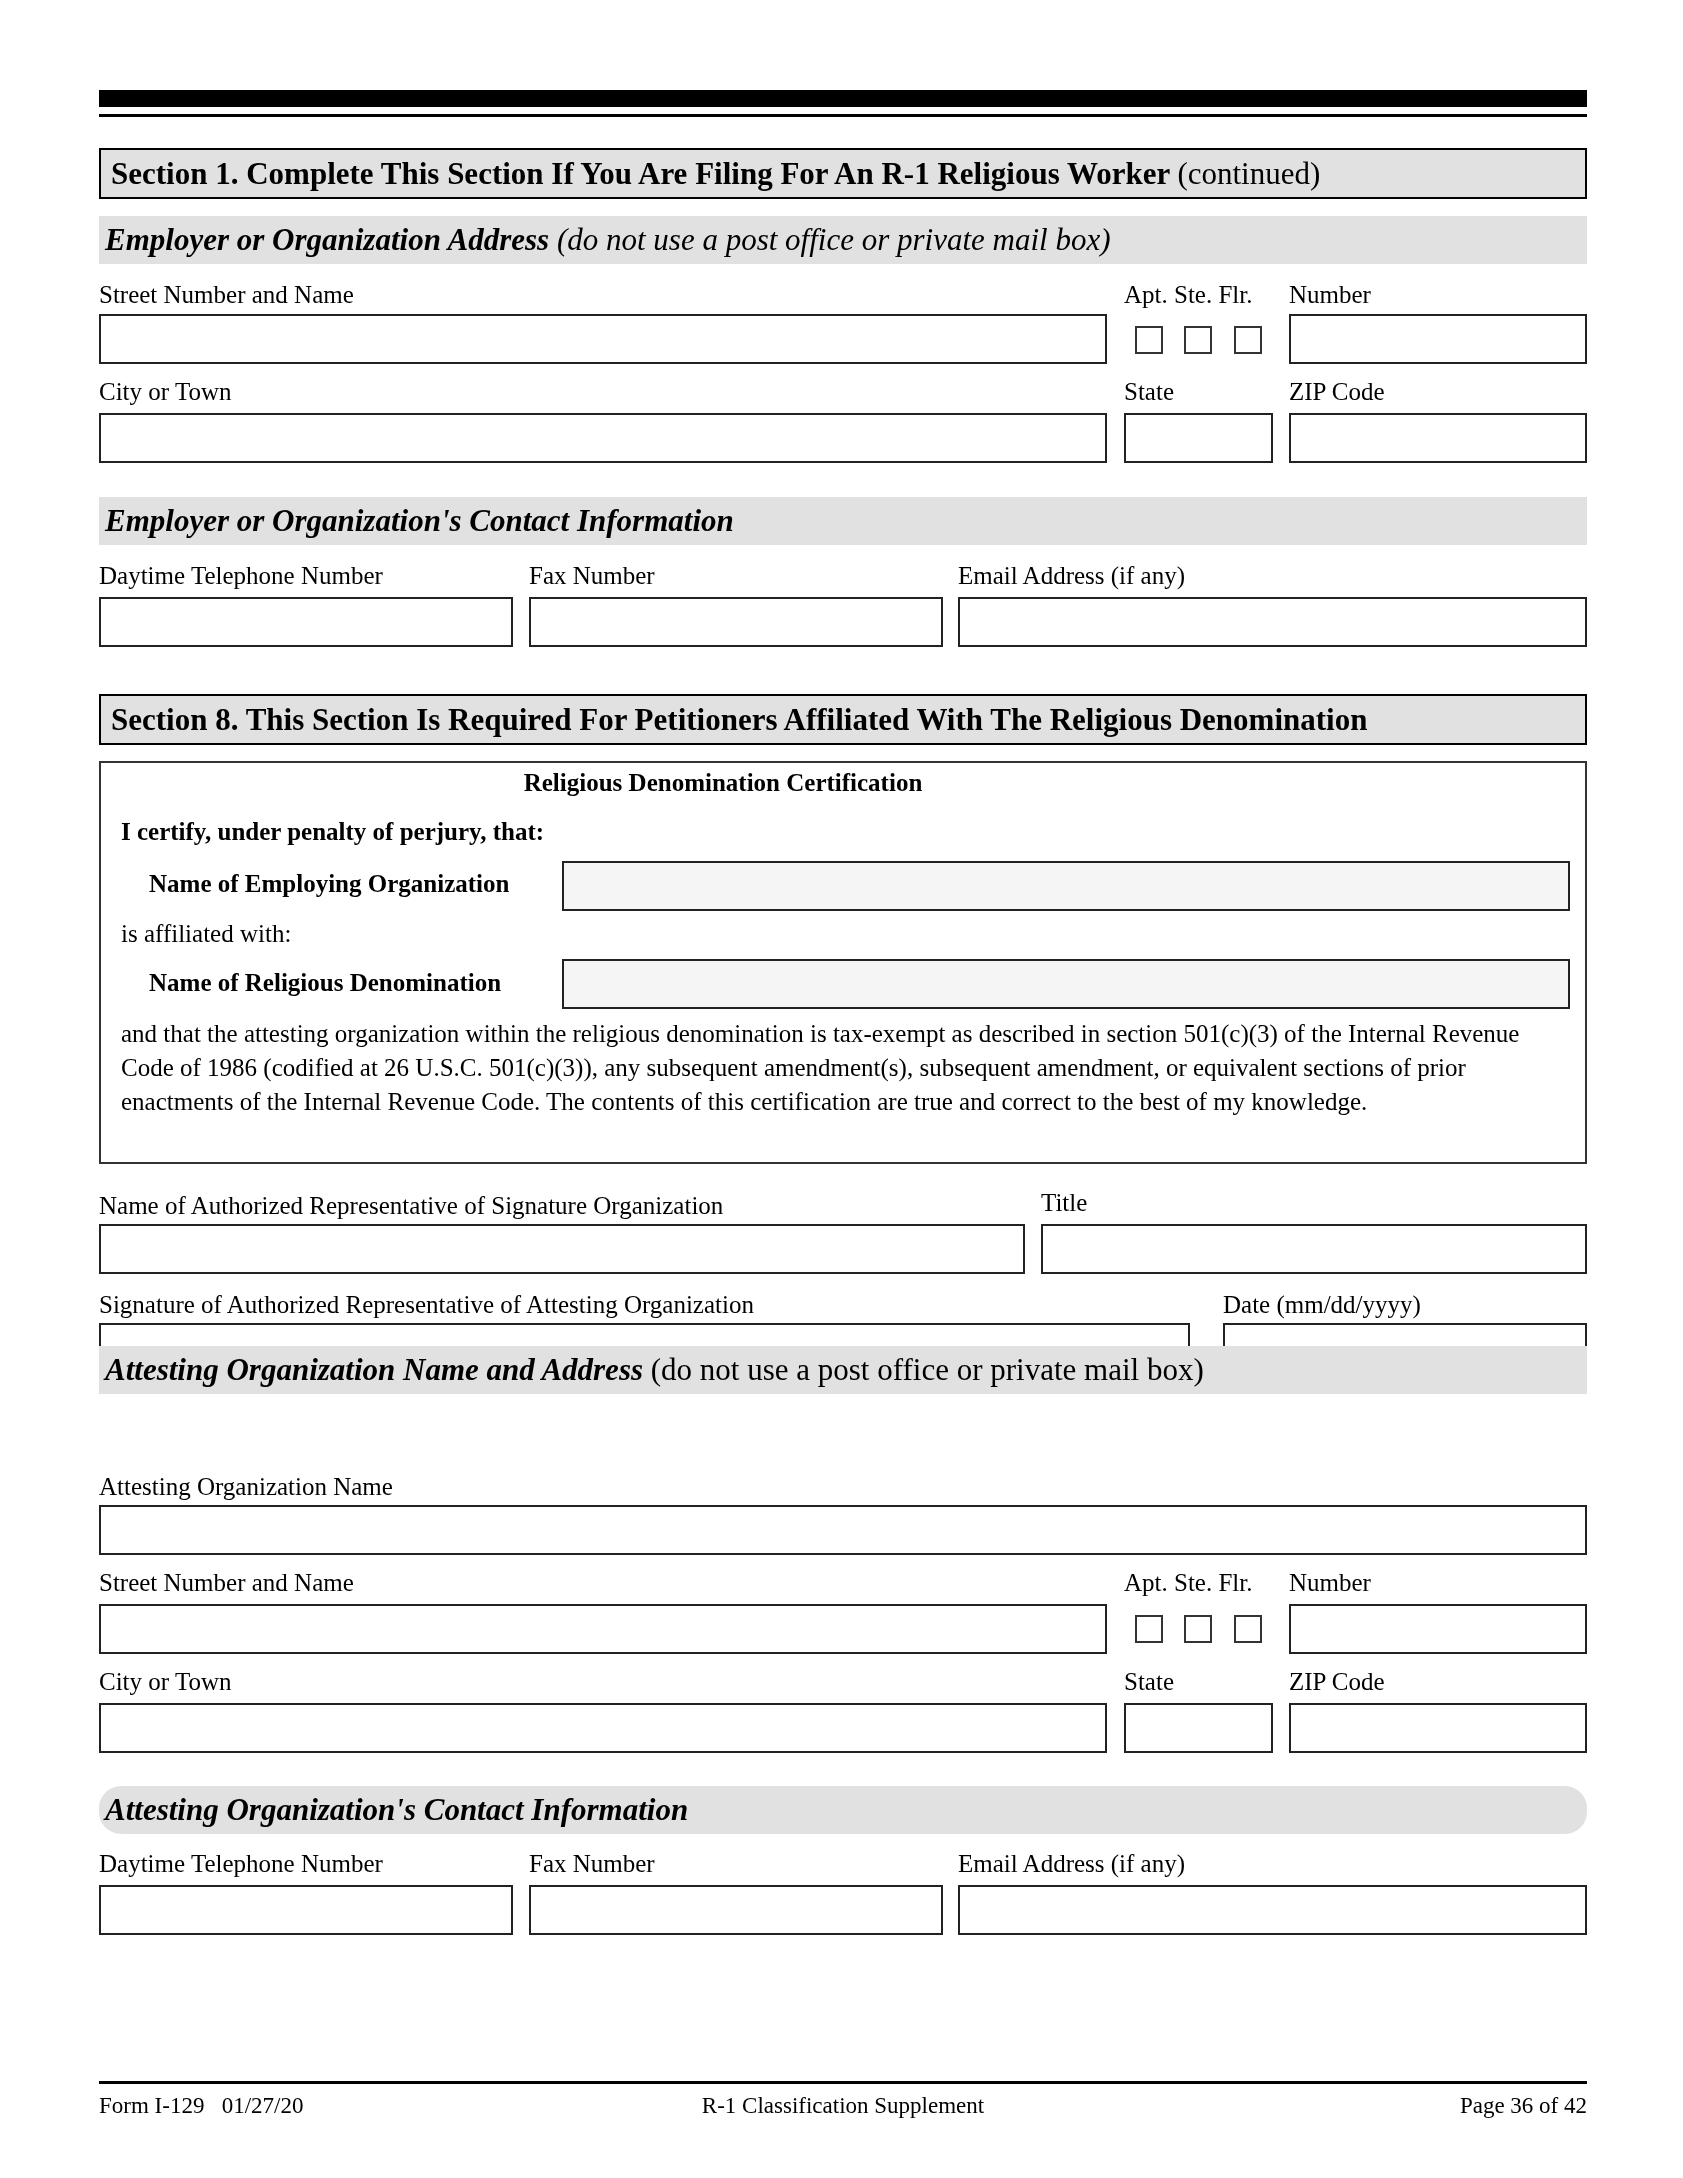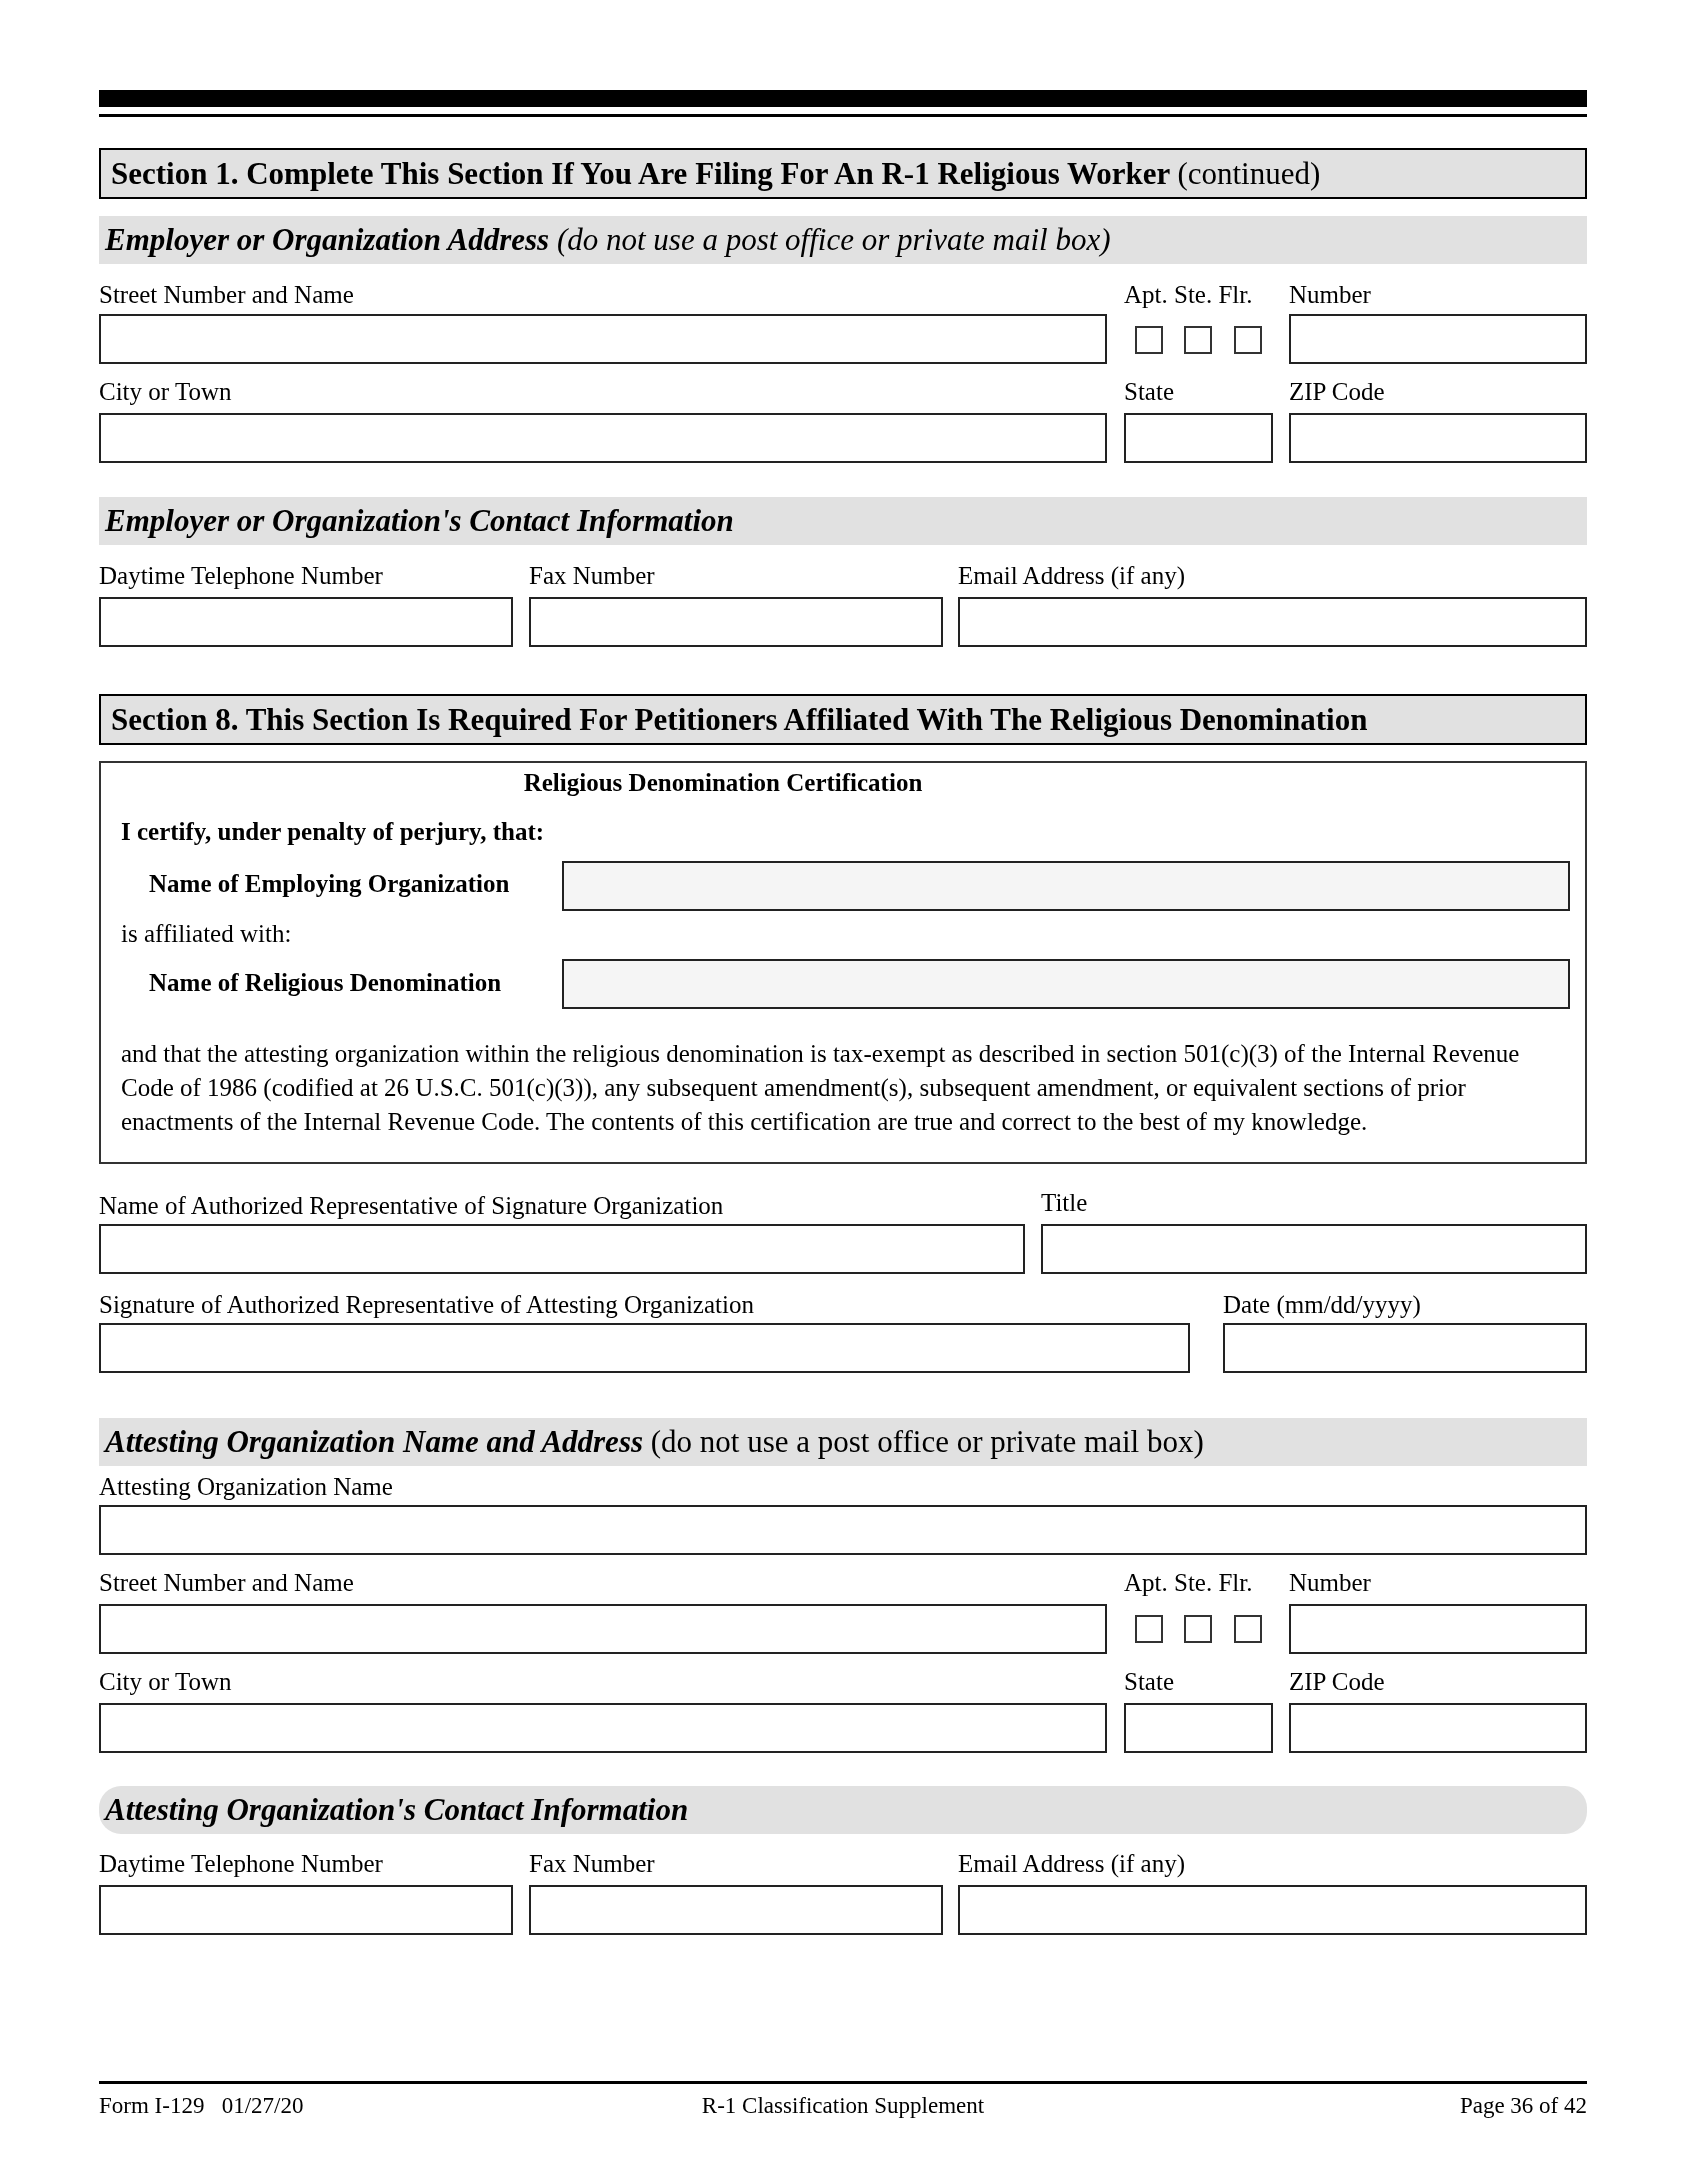--- a/index.html
+++ b/index.html
@@ -14,21 +14,21 @@
   .subhead { left:99px; width:1488px; height:48px; background:#e1e1e1; font-size:31px;
              font-style:italic; font-weight:bold; line-height:48px; padding-left:6px; box-sizing:border-box; }
   .subhead .normal { font-weight:normal; }
   .subhead .upright { font-weight:normal; font-style:normal; }
   .label { font-size:25px; line-height:28px; white-space:nowrap; }
   .input { border:2px solid #222; box-sizing:border-box; background:#fff; height:50px; }
   .input.shaded { background:#f5f5f5; }
   .chk { width:28px; height:28px; border:2px solid #333; box-sizing:border-box; background:#fff; }
   .certbox { left:99px; top:761px; width:1488px; height:403px; border:2px solid #333; box-sizing:border-box; }
   .bold { font-weight:bold; }
-  .para { font-size:25px; line-height:34px; left:121px; width:1455px;margin-top:20px; }
+  .para { font-size:25px; line-height:34px; left:121px; width:1455px; }
   .footline { left:99px; top:2081px; width:1488px; height:3px; background:#000; }
   .foot { font-size:23px; top:2093px; }
 </style>
 </head>
 <body>
 
 <div class="abs thickbar"></div>
 <div class="abs thinline"></div>
 
 <div class="abs secbox" style="top:148px;">
@@ -84,21 +84,21 @@
 <div class="abs label" style="left:99px;top:1192px;">Name of Authorized Representative of Signature Organization</div>
 <div class="abs label" style="left:1041px;top:1189px;">Title</div>
 <div class="abs input" style="left:99px;top:1224px;width:926px;"></div>
 <div class="abs input" style="left:1041px;top:1224px;width:546px;"></div>
 
 <div class="abs label" style="left:99px;top:1291px;">Signature of Authorized Representative of Attesting Organization</div>
 <div class="abs label" style="left:1223px;top:1291px;">Date (mm/dd/yyyy)</div>
 <div class="abs input" style="left:99px;top:1323px;width:1091px;"></div>
 <div class="abs input" style="left:1223px;top:1323px;width:364px;"></div>
 
-<div class="abs subhead" style="top:1418px;">
+<div class="abs subhead" style="top:1346px;">
   <span>Attesting Organization Name and Address</span>
   <span class="upright">(do not use a post office or private mail box)</span>
 </div>
 <div class="abs label" style="left:99px;top:1473px;">Attesting Organization Name</div>
 <div class="abs input" style="left:99px;top:1505px;width:1488px;"></div>
 
 <div class="abs label" style="left:99px;top:1569px;">Street Number and Name</div>
 <div class="abs label" style="left:1124px;top:1569px;">Apt. Ste. Flr.</div>
 <div class="abs label" style="left:1289px;top:1569px;">Number</div>
 <div class="abs input" style="left:99px;top:1604px;width:1008px;"></div>

